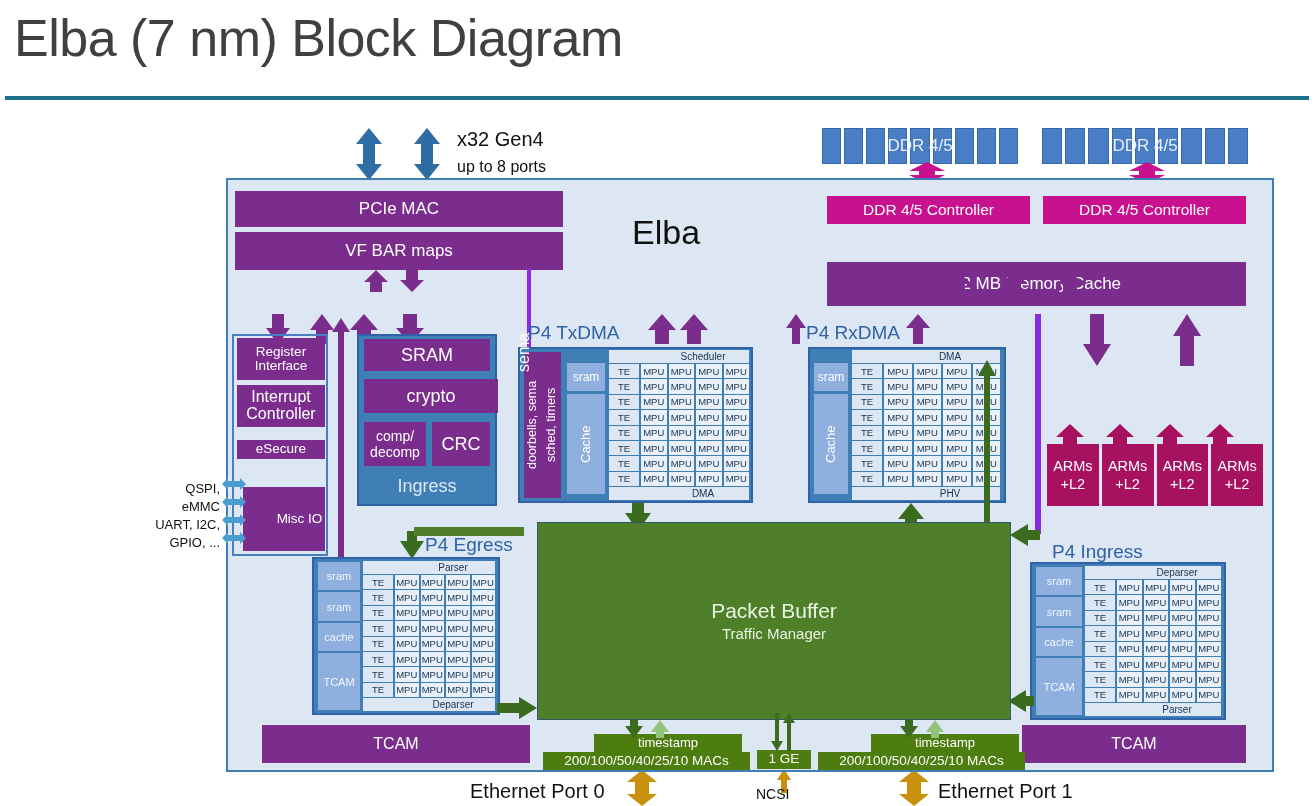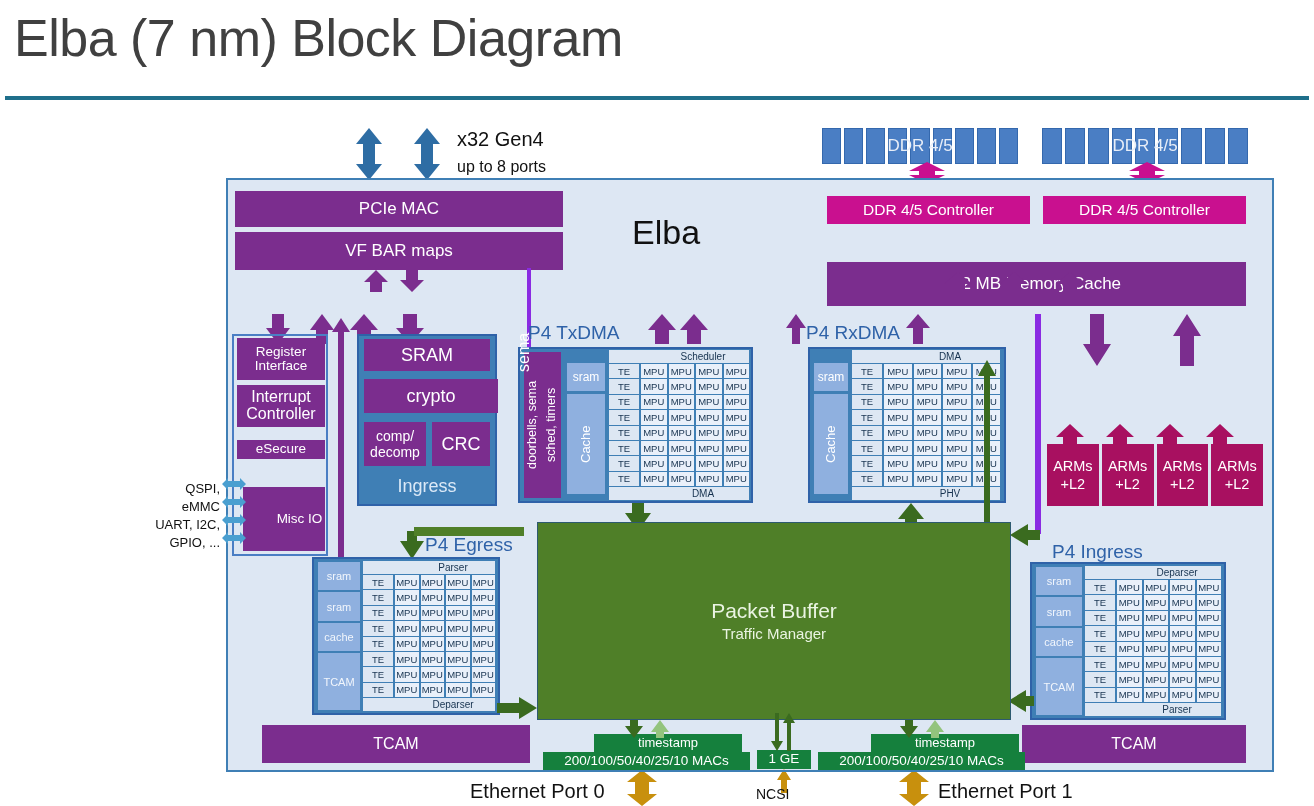--- a/index.html
+++ b/index.html
@@ -35,21 +35,21 @@
 
   
   .box { position: absolute; display: flex; align-items: center;
          justify-content: center; text-align: center; color: #fff;
          line-height: 1.05; }
   .purple  { background: #7b2d8e; }
   .magenta { background: #c9108f; }
   .crimson { background: #a81060; }
   .lblue   { background: #8fb0df; }
   .green   { background: #4f7f28; }
-  .gold    { background: #15803d; }
+  .gold    { background: #4d7c0f; }
 
   
   .ddr-group { position: absolute; top: 128px; height: 36px; display: flex; gap: 3px; }
   .ddr-cell { flex: 1 1 auto; background: #4a7ec4; border: 1px solid #3468ad; }
   .ddr-label {
     position: absolute; top: 132px; height: 28px;
     color: #e8eef8; font-size: 17px; display: flex;
     align-items: center; justify-content: center; pointer-events: none;
   }
 

